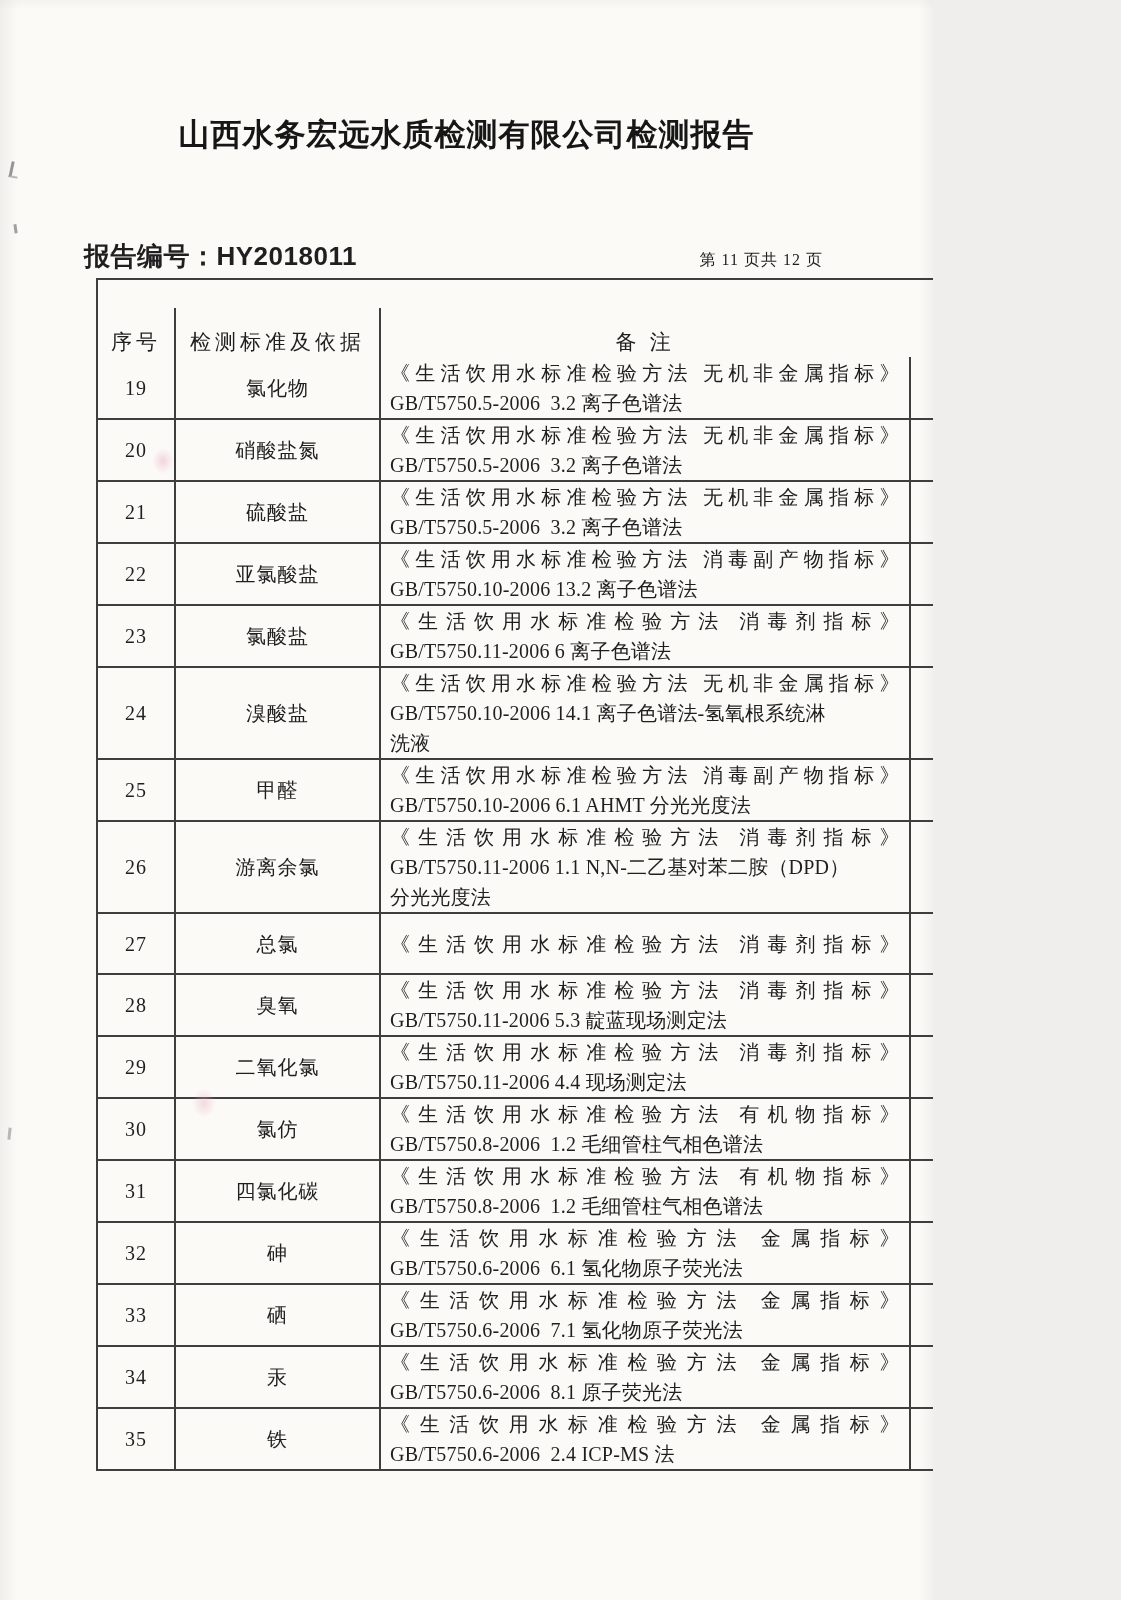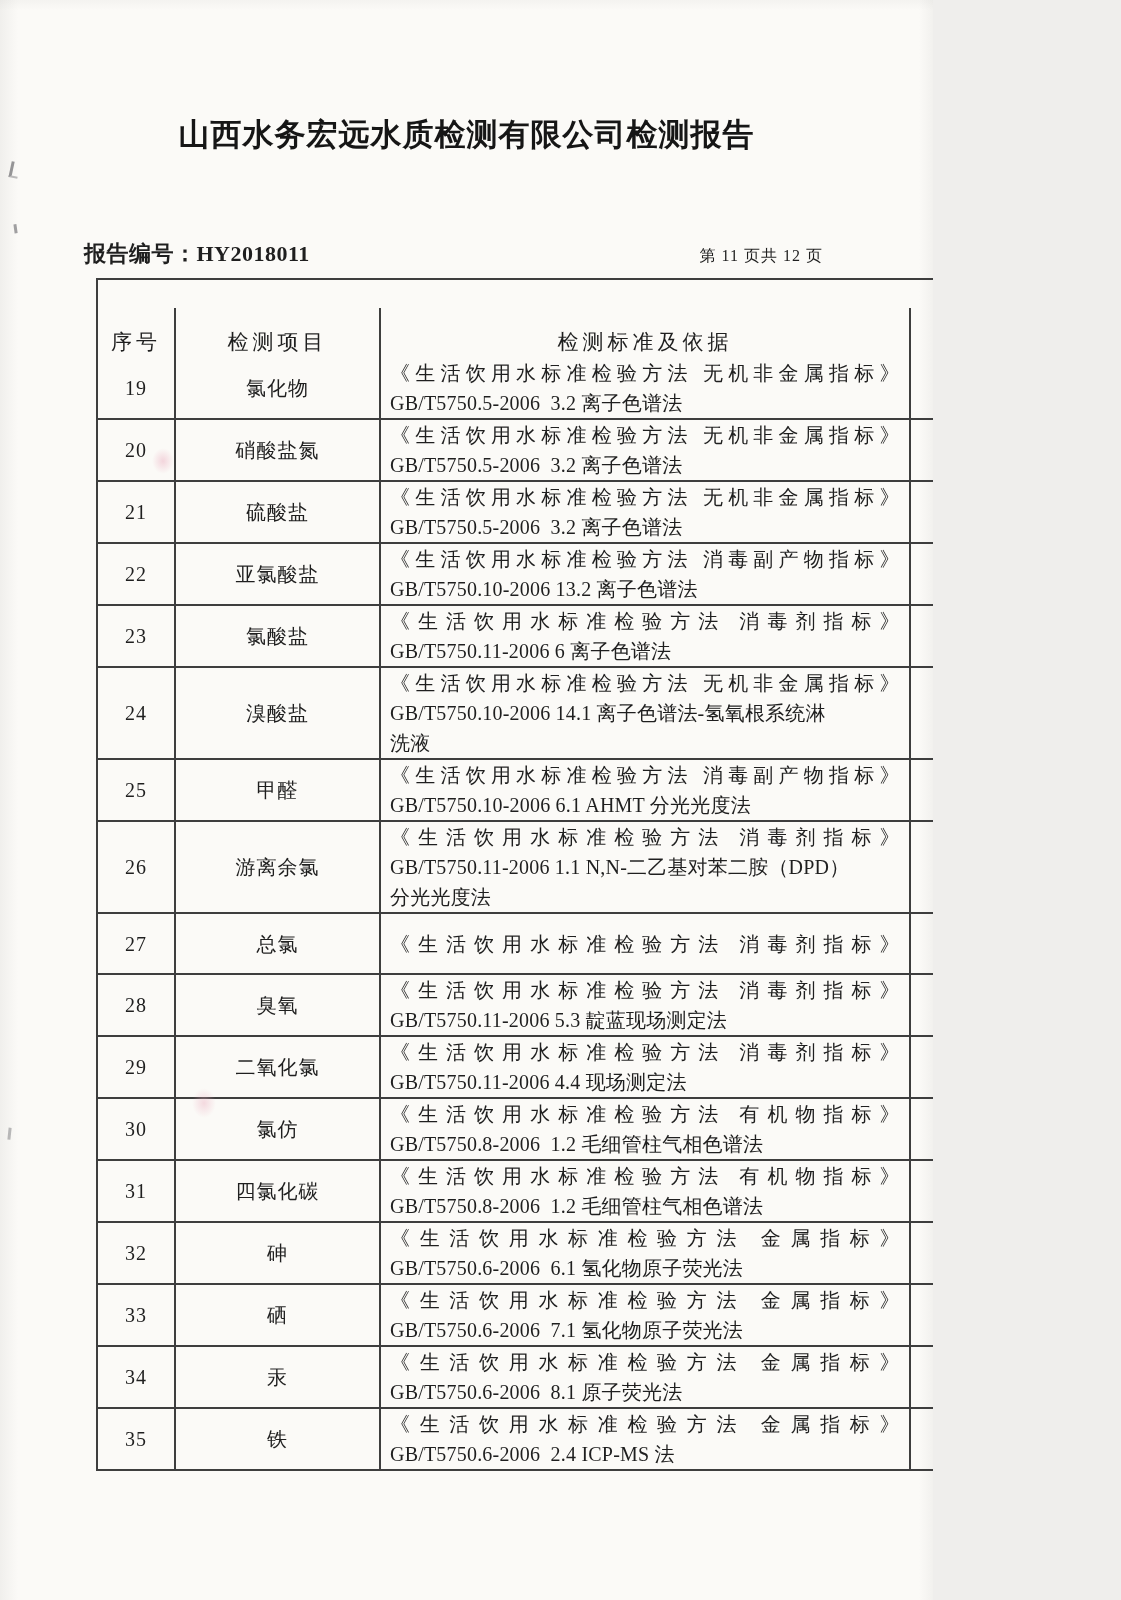--- a/index.html
+++ b/index.html
@@ -50,23 +50,23 @@
     color:#1a1a1a;
   }
   .meta-row{
     position:absolute;
     top:239px;left:84px;right:110px;
     display:flex;
     justify-content:space-between;
     align-items:baseline;
   }
   .report-no{
-    font-family:Liberation Serif, serif;
+    font-family:Liberation Sans, sans-serif;
     font-weight:600;
-    font-size:22px;
+    font-size:26px;
     letter-spacing:0.5px;
   }
   .page-indicator{
     font-size:16px;
     letter-spacing:1px;
   }
   
   .tbl{
     position:absolute;
     top:278px;left:96px;
@@ -139,21 +139,20 @@
 
 
   <div class="meta-row">
     <span class="report-no">报告编号：HY2018011</span>
     <span class="page-indicator">第 11 页共 12 页</span>
   </div>
 
   <div class="tbl">
     <div class="trow thead">
       <div class="cell hcell">序号</div>
-      <div class="cell hcell">检测项目</div>
       <div class="cell hcell">检测标准及依据</div>
       <div class="cell hcell">备 注</div>
     </div>
     <div id="tbody">
         <div class="trow tbody-row">
     <div class="cell c-no">19</div>
     <div class="cell c-item">氯化物</div>
     <div class="cell c-method">
       <div class="std">《生活饮用水标准检验方法 无机非金属指标》</div>
       <div class="meth">GB/T5750.5-2006  3.2 离子色谱法</div>

